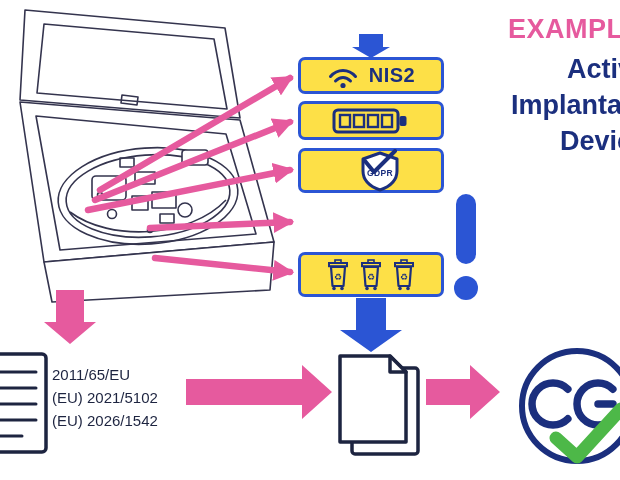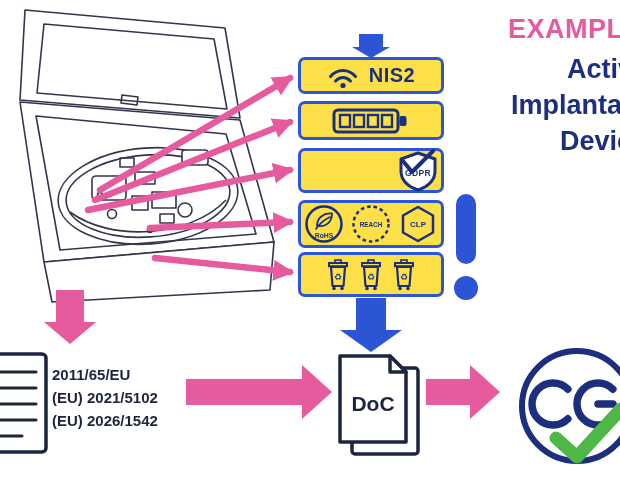--- a/index.html
+++ b/index.html
@@ -12,37 +12,37 @@
     font-family:"Liberation Sans",sans-serif;
   }
   .scene{position:absolute;left:0;top:0;z-index:1;}
   .cbox{
     position:absolute;left:298px;width:146px;background:#fde047;
     border:3px solid var(--blue);border-radius:7px;box-sizing:border-box;
     display:flex;align-items:center;justify-content:center;z-index:2;
   }
   #box-nis2{top:57px;height:37px;gap:10px;}
   #box-battery{top:101px;height:39px;}
-  #box-gdpr{top:148px;height:45px;justify-content:flex-end;padding-left:18px;}
+  #box-gdpr{top:148px;height:45px;justify-content:center;padding-left:18px;}
   #box-chem{top:200px;height:48px;gap:7px;}
   #box-weee{top:252px;height:45px;gap:9px;}
   .nis2-label{font-size:20px;font-weight:bold;color:var(--navy);letter-spacing:.5px;}
   .example{
     position:absolute;left:508px;top:14px;font-size:27px;font-weight:800;
     color:var(--pink);white-space:nowrap;z-index:2;letter-spacing:.5px;
   }
   .title-line{
     position:absolute;font-size:27px;font-weight:800;color:var(--navy);
     white-space:nowrap;z-index:2;
   }
   #t1{left:567px;top:54px;}
   #t2{left:511px;top:90px;}
   #t3{left:560px;top:126px;}
   .reg{
-    position:absolute;left:52px;font-size:15px;font-weight:700;color:var(--ink);
+    position:absolute;left:52px;font-size:15px;font-weight:400;color:var(--ink);
     white-space:nowrap;z-index:2;
   }
   #r1{top:366px;} #r2{top:389px;} #r3{top:412px;}
   .doc-label{
     position:absolute;left:341px;top:392px;width:64px;text-align:center;
     font-size:21px;font-weight:bold;color:var(--ink);z-index:2;
   }
 </style>
 </head>
 <body>
@@ -146,36 +146,20 @@
   </div>
 
   <div class="cbox" id="box-gdpr">
     <svg width="46" height="43" viewBox="0 0 46 43">
       <path d="M23,4 L40,10 V22 C40,31.5 33,37.5 23,41 C13,37.5 6,31.5 6,22 V10 Z" style="stroke:var(--navy);fill:#fff;stroke-width:3;stroke-linejoin:round;"></path>
       <text x="23" y="27" text-anchor="middle" font-size="8.5" font-weight="bold" letter-spacing="0.3" style="fill:var(--navy)">GDPR</text>
       <polyline points="8,12 17,23 38,2" style="stroke:var(--navy);stroke-width:4;fill:none;stroke-linecap:round;stroke-linejoin:round;"></polyline>
     </svg>
   </div>
 
-  <div class="cbox" id="box-chem">
-    <svg width="40" height="40" viewBox="0 0 40 40">
-      <circle cx="20" cy="20" r="17.5" style="stroke:var(--navy);fill:none;stroke-width:2.5"></circle>
-      <path d="M13,22 C13,13.5 20,8.5 28,9.5 C28,18 22,23 14,22 Z" style="stroke:var(--navy);fill:none;stroke-width:1.8;stroke-linejoin:round;"></path>
-      <path d="M12,25 C15.5,19.5 20,16 26,13" style="stroke:var(--navy);fill:none;stroke-width:1.6;stroke-linecap:round;"></path>
-      <text x="20" y="33.5" text-anchor="middle" font-size="6.8" font-weight="bold" style="fill:var(--navy)">RoHS</text>
-    </svg>
-    <svg width="40" height="40" viewBox="0 0 40 40">
-      <circle cx="20" cy="20" r="17.5" style="stroke:var(--navy);fill:none;stroke-width:2.5;stroke-dasharray:3.5 3;"></circle>
-      <text x="20" y="22.5" text-anchor="middle" font-size="6.4" font-weight="bold" style="fill:var(--navy)">REACH</text>
-    </svg>
-    <svg width="40" height="40" viewBox="0 0 40 40">
-      <polygon points="20,3 35,11.5 35,28.5 20,37 5,28.5 5,11.5" style="stroke:var(--navy);fill:none;stroke-width:2.5;stroke-linejoin:round;"></polygon>
-      <text x="20" y="23" text-anchor="middle" font-size="8" font-weight="bold" style="fill:var(--navy)">CLP</text>
-    </svg>
-  </div>
 
   <div class="cbox" id="box-weee">
     <svg width="24" height="32" viewBox="0 0 24 32" style="stroke:var(--navy);fill:none;">
       <rect x="3" y="4" width="18" height="3.2" style="stroke-width:2"></rect>
       <rect x="9" y="1" width="6" height="3" style="stroke-width:1.6"></rect>
       <path d="M5,8 L19,8 L17.5,27 L6.5,27 Z" style="stroke-width:2.2;stroke-linejoin:round;"></path>
       <circle cx="8" cy="29.5" r="1.8" style="fill:var(--navy);stroke:none;"></circle>
       <circle cx="16" cy="29.5" r="1.8" style="fill:var(--navy);stroke:none;"></circle>
       <text x="12" y="21" text-anchor="middle" font-size="9" style="fill:var(--navy);stroke:none;">♻</text>
     </svg>
@@ -199,15 +183,14 @@
 
   <div class="example">EXAMPLE</div>
   <div class="title-line" id="t1">Active</div>
   <div class="title-line" id="t2">Implantable</div>
   <div class="title-line" id="t3">Device</div>
 
   <div class="reg" id="r1">2011/65/EU</div>
   <div class="reg" id="r2">(EU) 2021/5102</div>
   <div class="reg" id="r3">(EU) 2026/1542</div>
 
-  <div class="doc-label">DoC</div>
 
 </div>
 
 </body></html>

